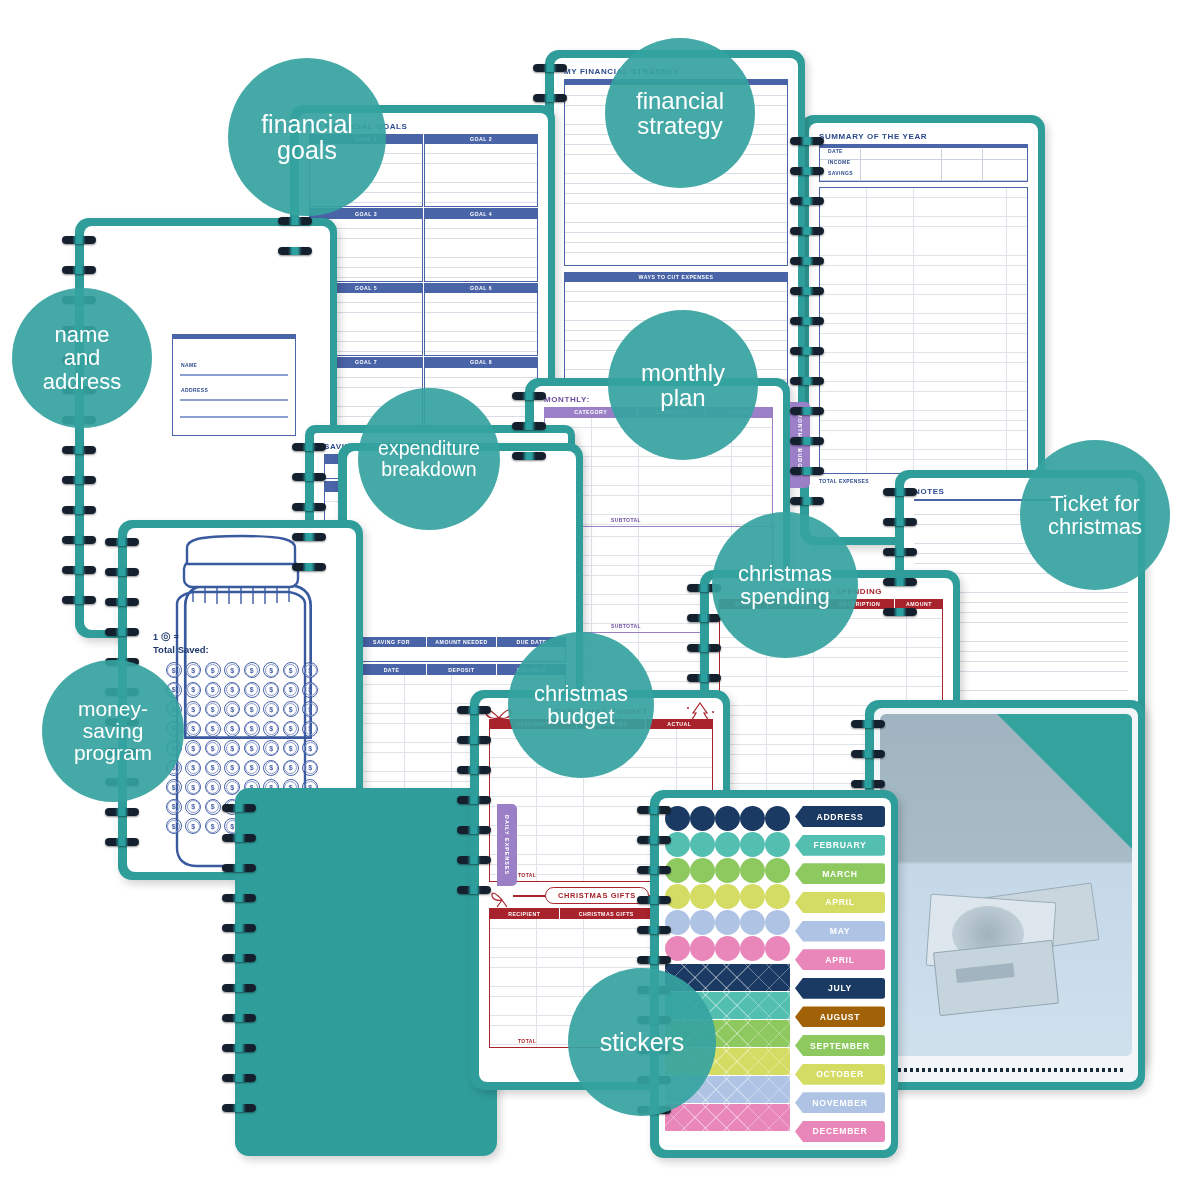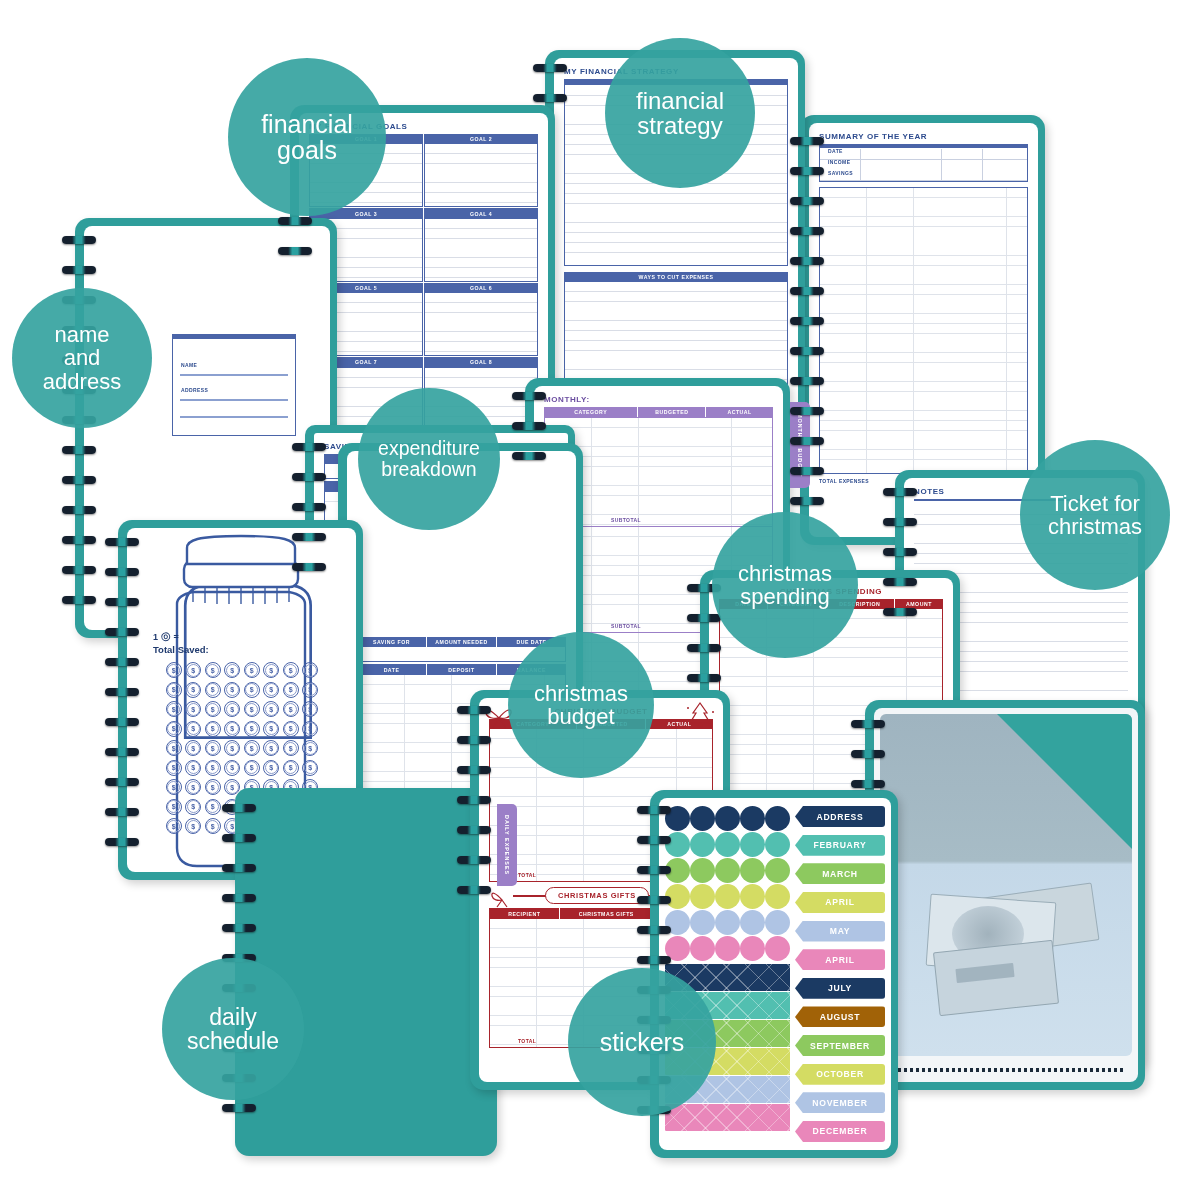--- a/index.html
+++ b/index.html
@@ -947,36 +947,39 @@
 
 
   <div class="cal" style="left:12px;top:288px;width:140px;height:140px;font-size:22px;">
     <span><em style="font-style:normal">name</em><br><em style="font-style:normal">and</em><br><em style="font-style:normal">address</em></span>
   </div>
 
   <div class="cal" style="left:358px;top:388px;width:142px;height:142px;font-size:19.5px;">
     <span><em style="font-style:normal">expenditure</em><br><em style="font-style:normal">breakdown</em></span>
   </div>
 
+  <div class="cal" style="left:608px;top:310px;width:150px;height:150px;font-size:24px;">
+    <span><em style="font-style:normal">monthly</em><br><em style="font-style:normal">plan</em></span>
+  </div>
 
   <div class="cal" style="left:1020px;top:440px;width:150px;height:150px;font-size:22px;">
     <span><em style="font-style:normal">Ticket for</em><br><em style="font-style:normal">christmas</em></span>
   </div>
 
   <div class="cal" style="left:712px;top:512px;width:146px;height:146px;font-size:22px;">
     <span><em style="font-style:normal">christmas</em><br><em style="font-style:normal">spending</em></span>
   </div>
 
+  <div class="cal" style="left:42px;top:660px;width:142px;height:142px;font-size:21px;">
+    <span><em style="font-style:normal">money-</em><br><em style="font-style:normal">saving</em><br><em style="font-style:normal">program</em></span>
+  </div>
 
   <div class="cal" style="left:508px;top:632px;width:146px;height:146px;font-size:22px;">
     <span><em style="font-style:normal">christmas</em><br><em style="font-style:normal">budget</em></span>
   </div>
 
-  <div class="cal" style="left:162px;top:958px;width:142px;height:142px;font-size:23px;">
-    <span><em style="font-style:normal">daily</em><br><em style="font-style:normal">schedule</em></span>
-  </div>
 
   <div class="cal" style="left:568px;top:968px;width:148px;height:148px;font-size:25px;">
     <span><em style="font-style:normal">stickers</em></span>
   </div>
 
 
 </div>
 
 </body></html>

